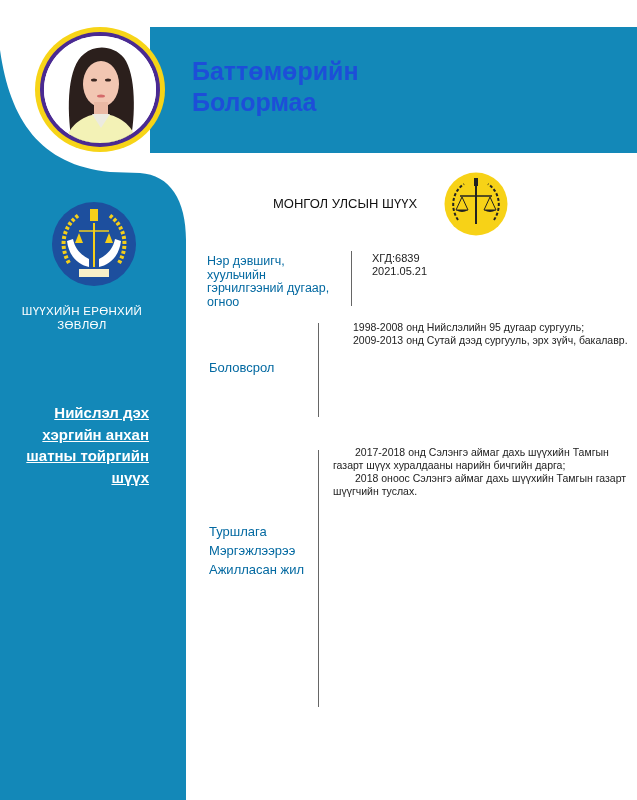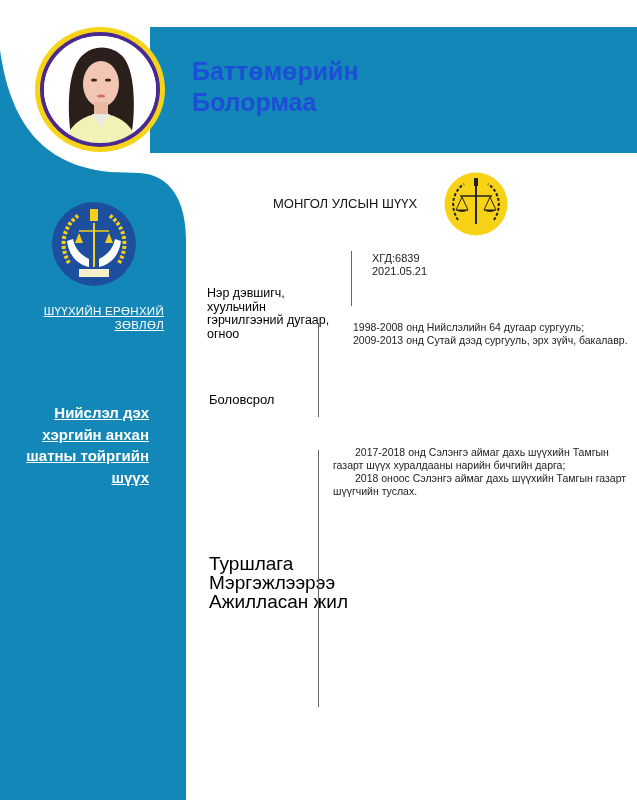--- a/index.html
+++ b/index.html
@@ -3,24 +3,24 @@
 <meta charset="utf-8">
 <style>
   html, body { margin:0; padding:0; }
   body { width:637px; height:800px; position:relative; overflow:hidden; background:#ffffff; font-family:"Liberation Sans", sans-serif; color:#1a1a1a; }
   .header-band { position:absolute; left:150px; top:27px; width:487px; height:126px; background:#1388b8; }
   .sidebar { position:absolute; left:0; top:0; width:637px; height:800px; }
   .photo-frame { position:absolute; left:35px; top:27px; width:130px; height:125px; border-radius:50%; background:#f7d417; }
   .photo-inner { position:absolute; left:5px; top:5px; width:120px; height:115px; border-radius:50%; background:#4a2a92; }
   .photo { position:absolute; left:4px; top:4px; width:112px; height:107px; border-radius:50%; background:#ffffff; overflow:hidden; }
   .name { position:absolute; left:192px; top:56px; color:#1d4ed8; font-weight:bold; font-size:25px; line-height:31px; }
-  .sidebar-title { position:absolute; left:0; width:164px; text-align:right; top:304px; color:#ffffff; font-size:11.5px; line-height:14px; letter-spacing:0.3px;text-decoration:underline; }
+  .sidebar-title { position:absolute; left:0; width:164px; text-align:center; top:304px; color:#ffffff; font-size:11.5px; line-height:14px; letter-spacing:0.3px; }
   .court-name { position:absolute; left:0; width:149px; text-align:right; top:402px; color:#ffffff; font-weight:bold; font-size:15px; line-height:21.5px;text-decoration:underline; }
   .court-header { position:absolute; left:273px; top:196px; font-size:13px; color:#111; }
-  .lbl { position:absolute; font-size:12.5px; line-height:13.5px; color:#000000;margin-top:32px; }
+  .lbl { position:absolute; font-size:12.5px; line-height:13.5px; color:#0369a1; }
   .val { position:absolute; font-size:10.5px; line-height:13px; color:#222; }
   .vline { position:absolute; width:1px; background:#666; }
   .indent { display:block; text-indent:22px; }
 </style>
 </head>
 <body>
 
 <div class="header-band"></div>
 
 <svg class="sidebar" width="637" height="800" viewBox="0 0 637 800">
@@ -98,25 +98,25 @@
 </div>
 <div class="vline" style="left:351px;top:251px;height:55px;"></div>
 <div class="val" style="left:372px;top:252px;font-size:11px;">
   <div>ХГД:6839</div>
   <div>2021.05.21</div>
 </div>
 
 <div class="lbl" style="left:209px;top:361px;font-size:13px;">Боловсрол</div>
 <div class="vline" style="left:318px;top:323px;height:94px;"></div>
 <div class="val" style="left:353px;top:321px;">
-  <div>1998-2008 онд Нийслэлийн 64 дугаар сургууль;</div>
+  <div>1998-2008 онд Нийслэлийн 95 дугаар сургууль;</div>
   <div>2009-2013 онд Сутай дээд сургууль, эрх зүйч, бакалавр.</div>
 </div>
 
-<div class="lbl" style="left:209px;top:522px;font-size:19px;line-height:19px;">
+<div class="lbl" style="left:209px;top:522px;font-size:13px;line-height:19px;">
   <div>Туршлага</div>
   <div>Мэргэжлээрээ</div>
   <div>Ажилласан жил</div>
 </div>
 <div class="vline" style="left:318px;top:450px;height:257px;"></div>
 <div class="val" style="left:333px;top:446px;width:300px;">
   <span class="indent">2017-2018 онд Сэлэнгэ аймаг дахь шүүхийн Тамгын газарт шүүх хуралдааны нарийн бичгийн дарга;</span>
   <span class="indent">2018 оноос Сэлэнгэ аймаг дахь шүүхийн Тамгын газарт шүүгчийн туслах.</span>
 </div>
 

